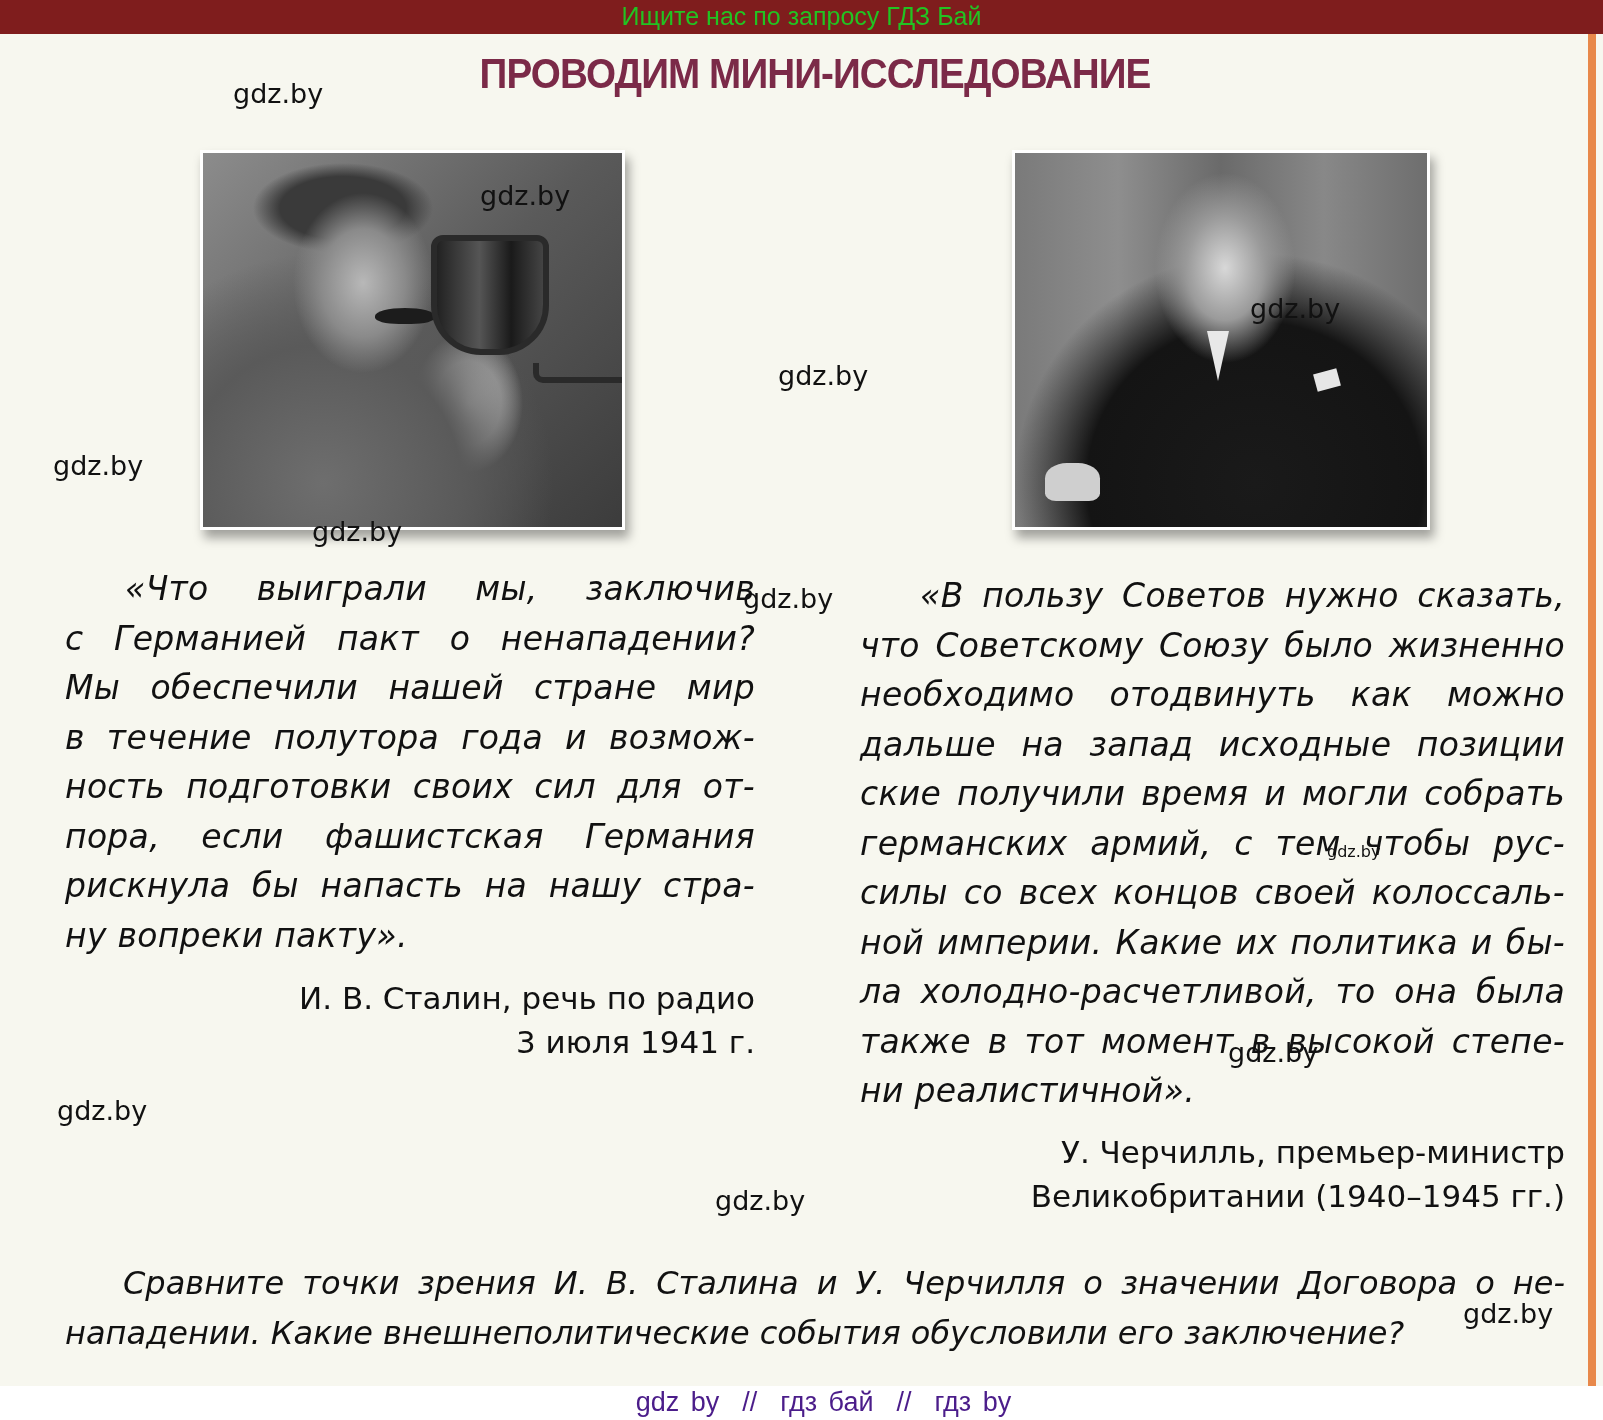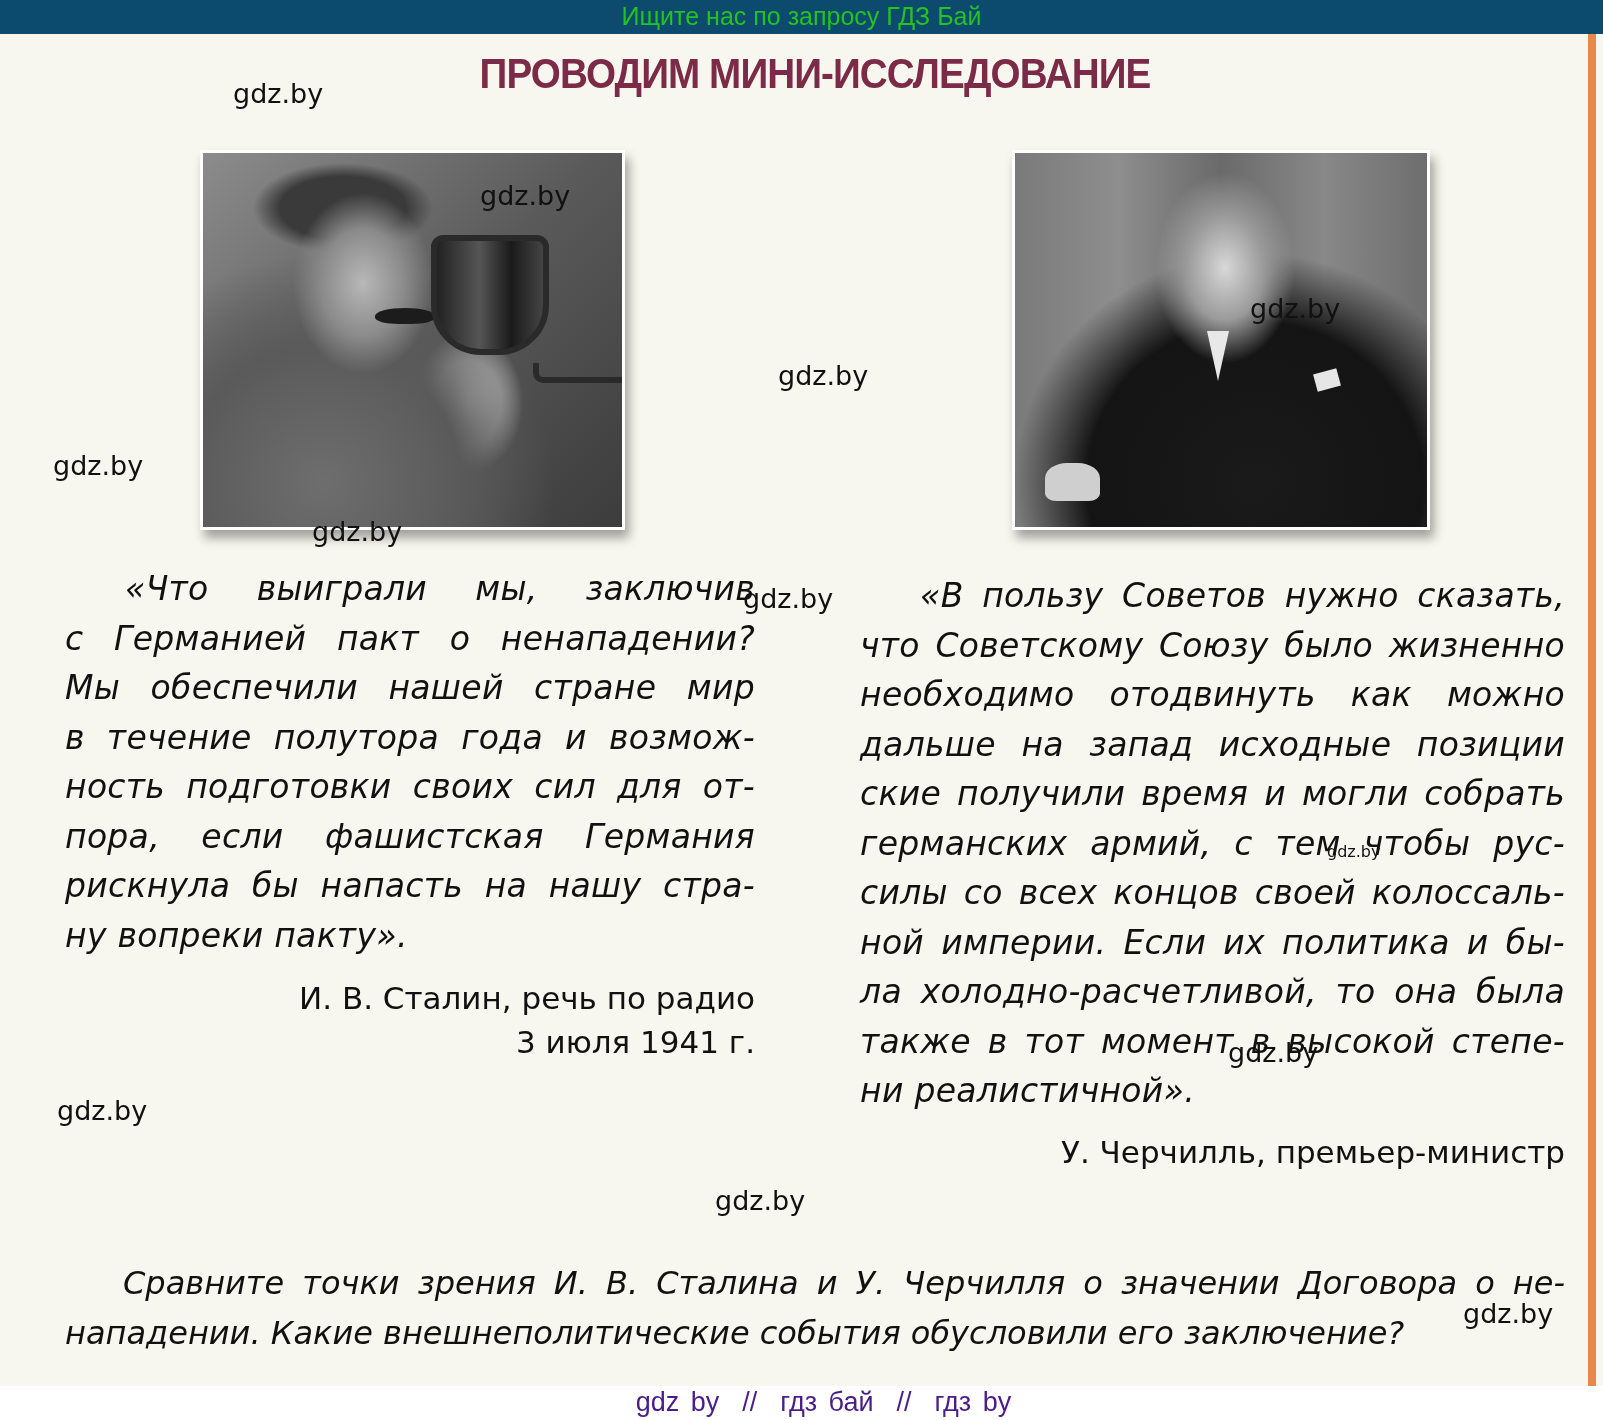--- a/index.html
+++ b/index.html
@@ -1,21 +1,21 @@
 <!DOCTYPE html>
 <html><head>
 <meta charset="utf-8">
 <style>
   * { box-sizing: border-box; margin: 0; padding: 0; }
   html, body { width: 1603px; height: 1420px; background: #ffffff; overflow: hidden; }
   body { position: relative; font-family: "DejaVu Sans", sans-serif; color: #111; }
 
   .top-banner {
     position: absolute; left: 0; top: 0; width: 1603px; height: 46px;
-    background: #0c4a6e; text-align: center;
+    background: #7f1d1d; text-align: center;
     font-family: "Liberation Sans", sans-serif; font-size: 25px; line-height: 32px;
     color: #22c322;
   }
   .page {
     position: absolute; left: 0; top: 34px; width: 1603px; height: 1352px;
     background: #f7f7ef;
   }
   .edge-stripe {
     position: absolute; right: 7px; top: 34px; width: 8px; height: 1352px;
     background: #e8884a;
@@ -164,28 +164,29 @@
 </div>
 
 <div class="quote quote-churchill">
   <span class="line indent">«В пользу Советов нужно сказать,</span>
   <span class="line">что Советскому Союзу было жизненно</span>
   <span class="line">необходимо отодвинуть как можно</span>
   <span class="line">дальше на запад исходные позиции</span>
   <span class="line">ские получили время и могли собрать</span>
   <span class="line">германских армий, с тем чтобы рус-</span>
   <span class="line">силы со всех концов своей колоссаль-</span>
-  <span class="line">ной империи. Если их политика и бы-</span>
+  <span class="line">ной империи. Какие их политика и бы-</span>
   <span class="line">ла холодно-расчетливой, то она была</span>
   <span class="line">также в тот момент в высокой степе-</span>
   <span class="line last">ни реалистичной».</span>
 </div>
 
 <div class="attrib attrib-churchill">
   <div>У. Черчилль, премьер-министр</div>
+  <div>Великобритании (1940–1945 гг.)</div>
 </div>
 
 <div class="question">
   <span class="line indent">Сравните точки зрения И. В. Сталина и У. Черчилля о значении Договора о не-</span>
   <span class="line last">нападении. Какие внешнеполитические события обусловили его заключение?</span>
 </div>
 
 <div id="wm-layer">
     <span class="wm" style="left: 233px; top: 78px;">gdz.by</span>
     <span class="wm" style="left: 480px; top: 180px;">gdz.by</span>

